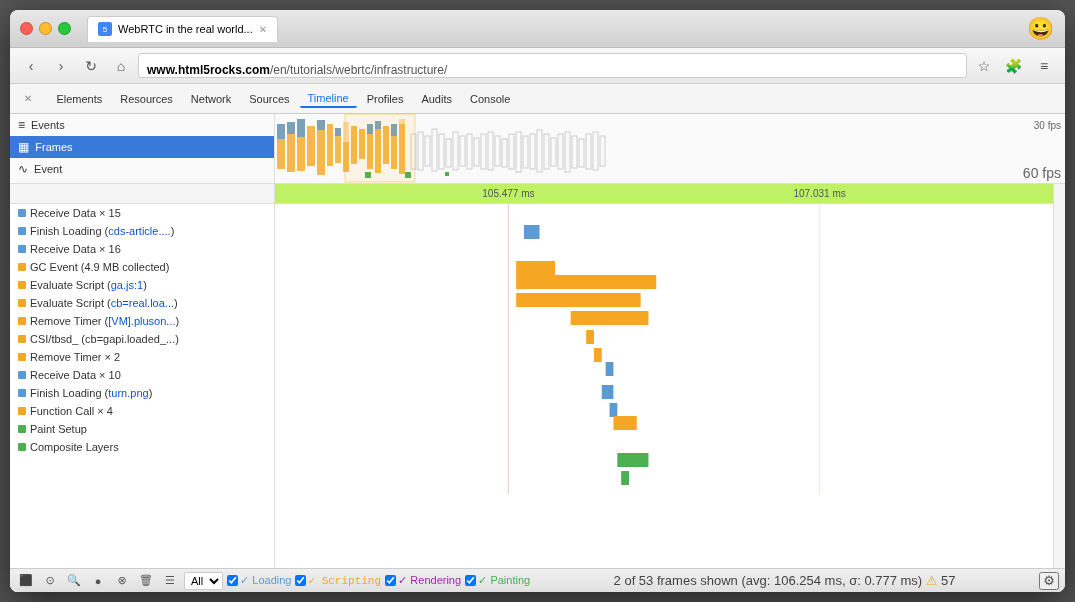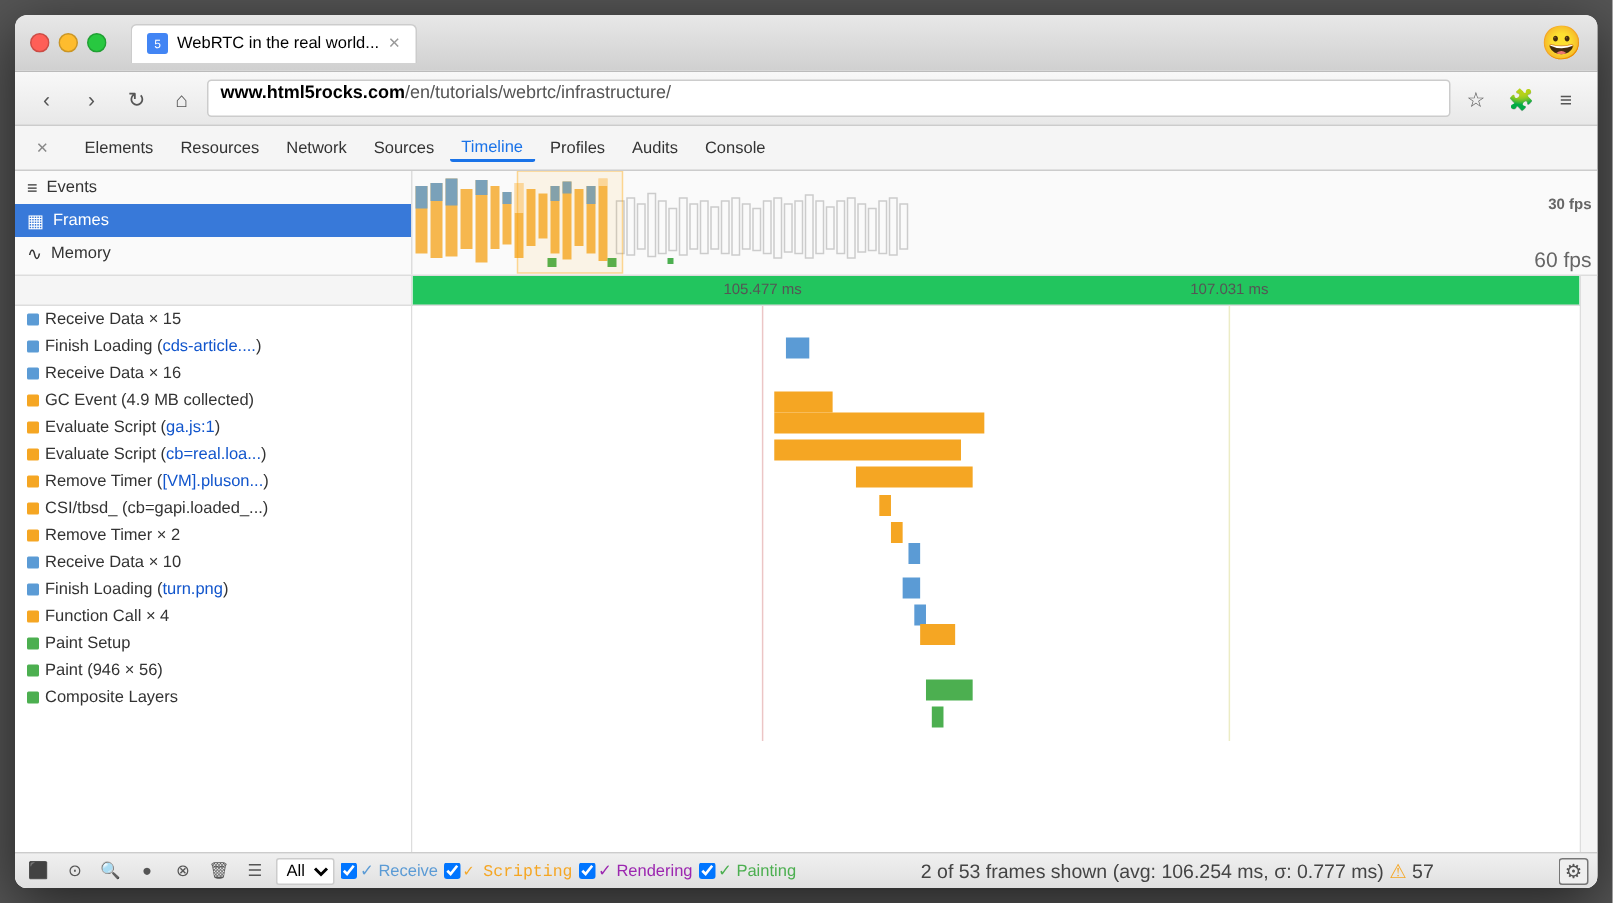--- a/index.html
+++ b/index.html
@@ -103,21 +103,21 @@
     .address-bar {
       flex: 1;
       height: 25px;
       border: 1px solid #ccc;
       border-radius: 3px;
       background: white;
       padding: 0 8px;
       font-size: 12px;
       color: #333;
       display: flex;
-      align-items: flex-start;
+      align-items: flex-end;
     }
     .address-text {
       font-size: 12px;
     }
     .nav-right {
       display: flex;
       gap: 4px;
       align-items: center;
     }
     
@@ -170,24 +170,23 @@
       border-right: 1px solid #ddd;
     }
     .timeline-chart-area {
       flex: 1;
       position: relative;
       overflow: hidden;
     }
     .fps-label-30 {
       position: absolute;
       right: 4px;
-      top: 17px;
+      top: 6px;
       font-size: 10px;
       color: #666;
-      font-weight: bold;
     }
     .fps-label-60 {
       position: absolute;
       right: 4px;
       bottom: 2px;
       font-size: 14px;
       color: #666;
     }
     .left-sidebar-items {
       display: flex;
@@ -256,21 +255,21 @@
     }
     
     .timeline-right {
       flex: 1;
       position: relative;
       overflow: hidden;
       background: white;
     }
     .timeline-header-row {
       height: 20px;
-      background: #22c55e;
+      background: #bef264;
       border-bottom: 1px solid #ddd;
       display: flex;
       align-items: center;
       font-size: 11px;
       color: #555;
       position: relative;
     }
     .ts-label {
       position: absolute;
       transform: translateX(-50%);
@@ -411,21 +410,21 @@
           <div class="sidebar-item">
             <span class="sidebar-icon">≡</span>
             <span>Events</span>
           </div>
           <div class="sidebar-item selected">
             <span class="sidebar-icon">▦</span>
             <span>Frames</span>
           </div>
           <div class="sidebar-item">
             <span class="sidebar-icon">∿</span>
-            <span>Memory</span>
+            <span>Event</span>
           </div>
         </div>
       </div>
 
       <div class="timeline-chart-area">
         <span class="fps-label-30">30 fps</span>
         <span class="fps-label-60">60 fps</span>
         
         <svg width="100%" height="100%">
 
@@ -546,24 +545,20 @@
         <div class="event-row">
           <div class="event-dot dot-orange"></div>
           <span class="event-name">Function Call × 4</span>
         </div>
         <div class="event-row">
           <div class="event-dot dot-green"></div>
           <span class="event-name">Paint Setup</span>
         </div>
         <div class="event-row">
           <div class="event-dot dot-green"></div>
-          <span class="event-name">Paint (946 × 56)</span>
-        </div>
-        <div class="event-row">
-          <div class="event-dot dot-green"></div>
           <span class="event-name">Composite Layers</span>
         </div>
       </div>
 
       <div class="timeline-right">
 
         <div class="timeline-header-row">
           <span class="ts-label" style="left:30%;">105.477 ms</span>
           <span class="ts-label" style="left:70%;">107.031 ms</span>
         </div>
@@ -617,21 +612,21 @@
       <button class="status-btn" title="Search">🔍</button>
       <button class="status-btn">●</button>
       <button class="status-btn">⊗</button>
       <button class="status-btn">🗑</button>
       <button class="status-btn">☰</button>
       <select class="filter-select">
         <option>All</option>
       </select>
       <label class="checkbox-label">
         <input type="checkbox" checked="" style="">
-        <span style="color:#5b9bd5;">✓ Receive</span>
+        <span style="color:#5b9bd5;">✓ Loading</span>
       </label>
       <label class="checkbox-label">
         <input type="checkbox" checked="" style="">
         <span style="color:#f5a623;font-family:Liberation Mono, monospace;">✓ Scripting</span>
       </label>
       <label class="checkbox-label">
         <input type="checkbox" checked="" style="">
         <span style="color:#9c27b0;">✓ Rendering</span>
       </label>
       <label class="checkbox-label">

